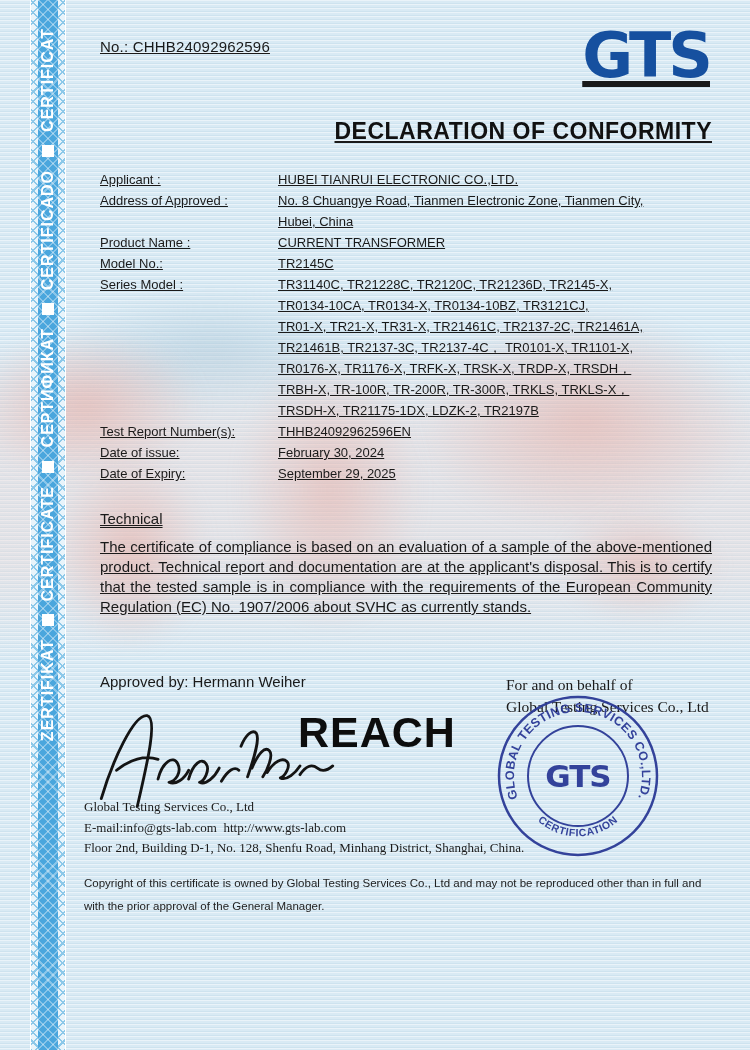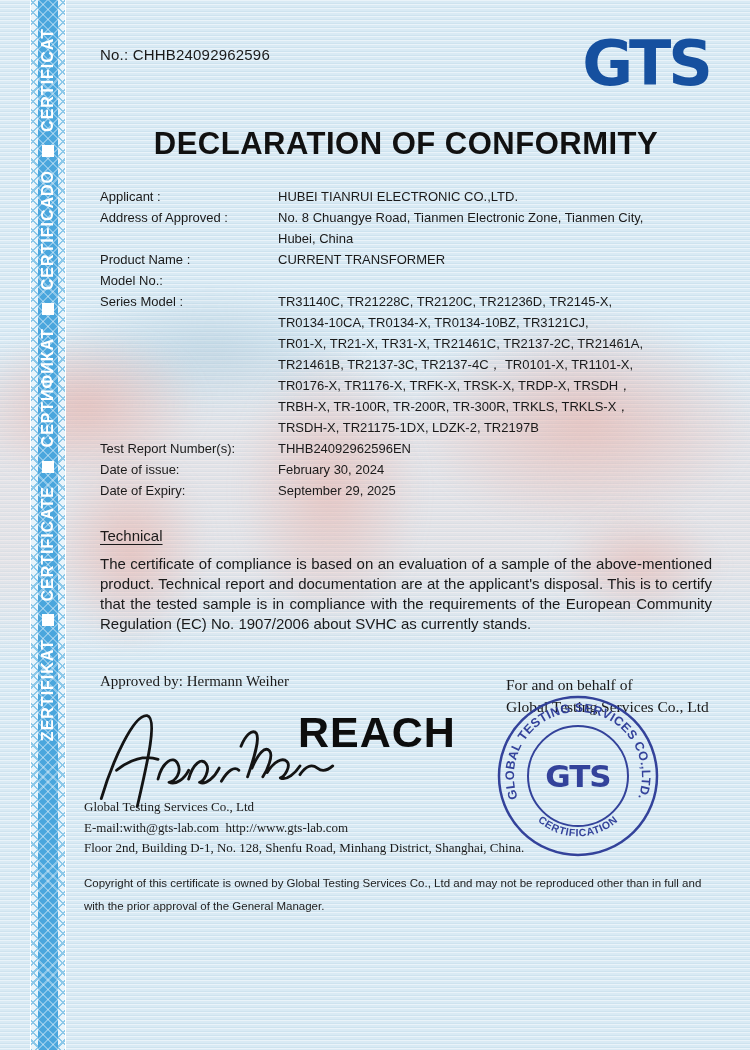--- a/index.html
+++ b/index.html
@@ -50,43 +50,43 @@
   }
   .band-item{display:flex;flex-direction:column;align-items:center;gap:13px;}
   .band-sq{width:12px;height:12px;background:#ffffff;}
   .band-word{
     writing-mode:vertical-rl;transform:rotate(180deg);
     color:#ffffff;font-weight:bold;font-size:16px;letter-spacing:1px;
     white-space:nowrap;
   }
   .band-words .band-item:first-of-type .band-sq{display:none;}
   
-  .content{position:relative;margin:8px 38px 0 100px;}
+  .content{position:relative;margin:0 38px 0 100px;text-decoration:underline;}
   .header-row{display:flex;justify-content:space-between;align-items:flex-start;padding-top:30px;}
   .cert-no{font-size:15px;margin-top:8px;letter-spacing:0.2px;}
   .gts-logo{
     font-family:"DejaVu Sans","Liberation Sans",sans-serif;
     font-weight:bold;font-size:62px;line-height:64px;color:#16509f;
     letter-spacing:-3px;margin-top:-6px;margin-right:2px;
   }
   .doc-title{
-    margin-top:30px;text-align:center;
-    font-size:31px;font-weight:bold;letter-spacing:0.5px;color:#111;
+    margin-top:30px;text-align:right;
+    font-size:23px;font-weight:bold;letter-spacing:0.5px;color:#111;
   }
   
   .fields{margin-top:24px;font-size:13px;line-height:21px;}
   .field-row{display:flex;}
   .field-label{width:178px;flex:0 0 178px;}
   .field-value{flex:1;}
   .conclusion{margin-top:26px;}
   .conclusion-heading{font-size:15px;text-decoration:underline;text-underline-offset:3px;}
   .conclusion-body{margin-top:10px;font-size:15px;line-height:20px;text-align:justify;max-width:622px;}
   
   .approval-section{position:absolute;left:100px;top:668px;width:612px;height:190px;}
-  .approved-by{position:absolute;left:0;top:5px;font-size:15px;font-family:Liberation Serif, serif;}
+  .approved-by{position:absolute;left:0;top:5px;font-size:15px;}
   .signature{position:absolute;left:-14px;top:28px;}
   .reach{position:absolute;left:198px;top:40px;font-size:43px;font-weight:bold;letter-spacing:1px;color:#0d0d0d;}
   .behalf{position:absolute;left:406px;top:6px;font-family:"Liberation Serif","DejaVu Serif",serif;font-size:15.5px;line-height:22px;}
   .stamp{position:absolute;left:394px;top:24px;opacity:0.95;}
   
   .footer-contact{position:absolute;left:84px;top:797px;font-family:"Liberation Serif","DejaVu Serif",serif;font-size:13px;line-height:20.5px;}
   .footer-contact div{white-space:pre-wrap;}
   .copyright{position:absolute;left:84px;top:872px;font-size:11.5px;line-height:23px;max-width:638px;color:#222;}
 </style>
 </head>
@@ -155,20 +155,21 @@
         <div>No. 8 Chuangye Road, Tianmen Electronic Zone, Tianmen City,</div>
             <div>Hubei, China</div>
           </div>
       </div>
       <div class="field-row">
         <div class="field-label">Product Name :</div>
         <div class="field-value">CURRENT TRANSFORMER</div>
       </div>
       <div class="field-row">
         <div class="field-label">Model No.:</div>
+        <div class="field-value">TR2145C</div>
       </div>
       <div class="field-row">
         <div class="field-label">Series Model :</div>
         <div class="field-value">
 
             <div>TR31140C, TR21228C, TR2120C, TR21236D, TR2145-X,</div>
             <div>TR0134-10CA, TR0134-X, TR0134-10BZ, TR3121CJ,</div>
             <div>TR01-X, TR21-X, TR31-X, TR21461C, TR2137-2C, TR21461A,</div>
             <div>TR21461B, TR2137-3C, TR2137-4C， TR0101-X, TR1101-X,</div>
             <div>TR0176-X, TR1176-X, TRFK-X, TRSK-X, TRDP-X, TRSDH，</div>
@@ -230,19 +231,19 @@
       </text>
       <text fill="#2b3a96" font-size="10.5" font-weight="bold" letter-spacing="0.6" font-family="Liberation Sans, sans-serif">
         <textPath href="#arcBottom" startOffset="50%" text-anchor="middle">CERTIFICATION</textPath>
       </text>
       <text x="84" y="95" text-anchor="middle" fill="#2b3a96" font-size="31" font-weight="bold" letter-spacing="-1" font-family="DejaVu Sans, sans-serif">GTS</text>
     </svg>
   </div>
 
   <div class="footer-contact">
     <div>Global Testing Services Co., Ltd</div>
-    <div>E-mail:with@gts-lab.com  http://www.gts-lab.com</div>
+    <div>E-mail:info@gts-lab.com  http://www.gts-lab.com</div>
     <div>Floor 2nd, Building D-1, No. 128, Shenfu Road, Minhang District, Shanghai, China.</div>
   </div>
 
   <div class="copyright">Copyright of this certificate is owned by Global Testing Services Co., Ltd and may not be reproduced other than in full and with the prior approval of the General Manager.</div>
 
 </div>
 
 </body></html>

